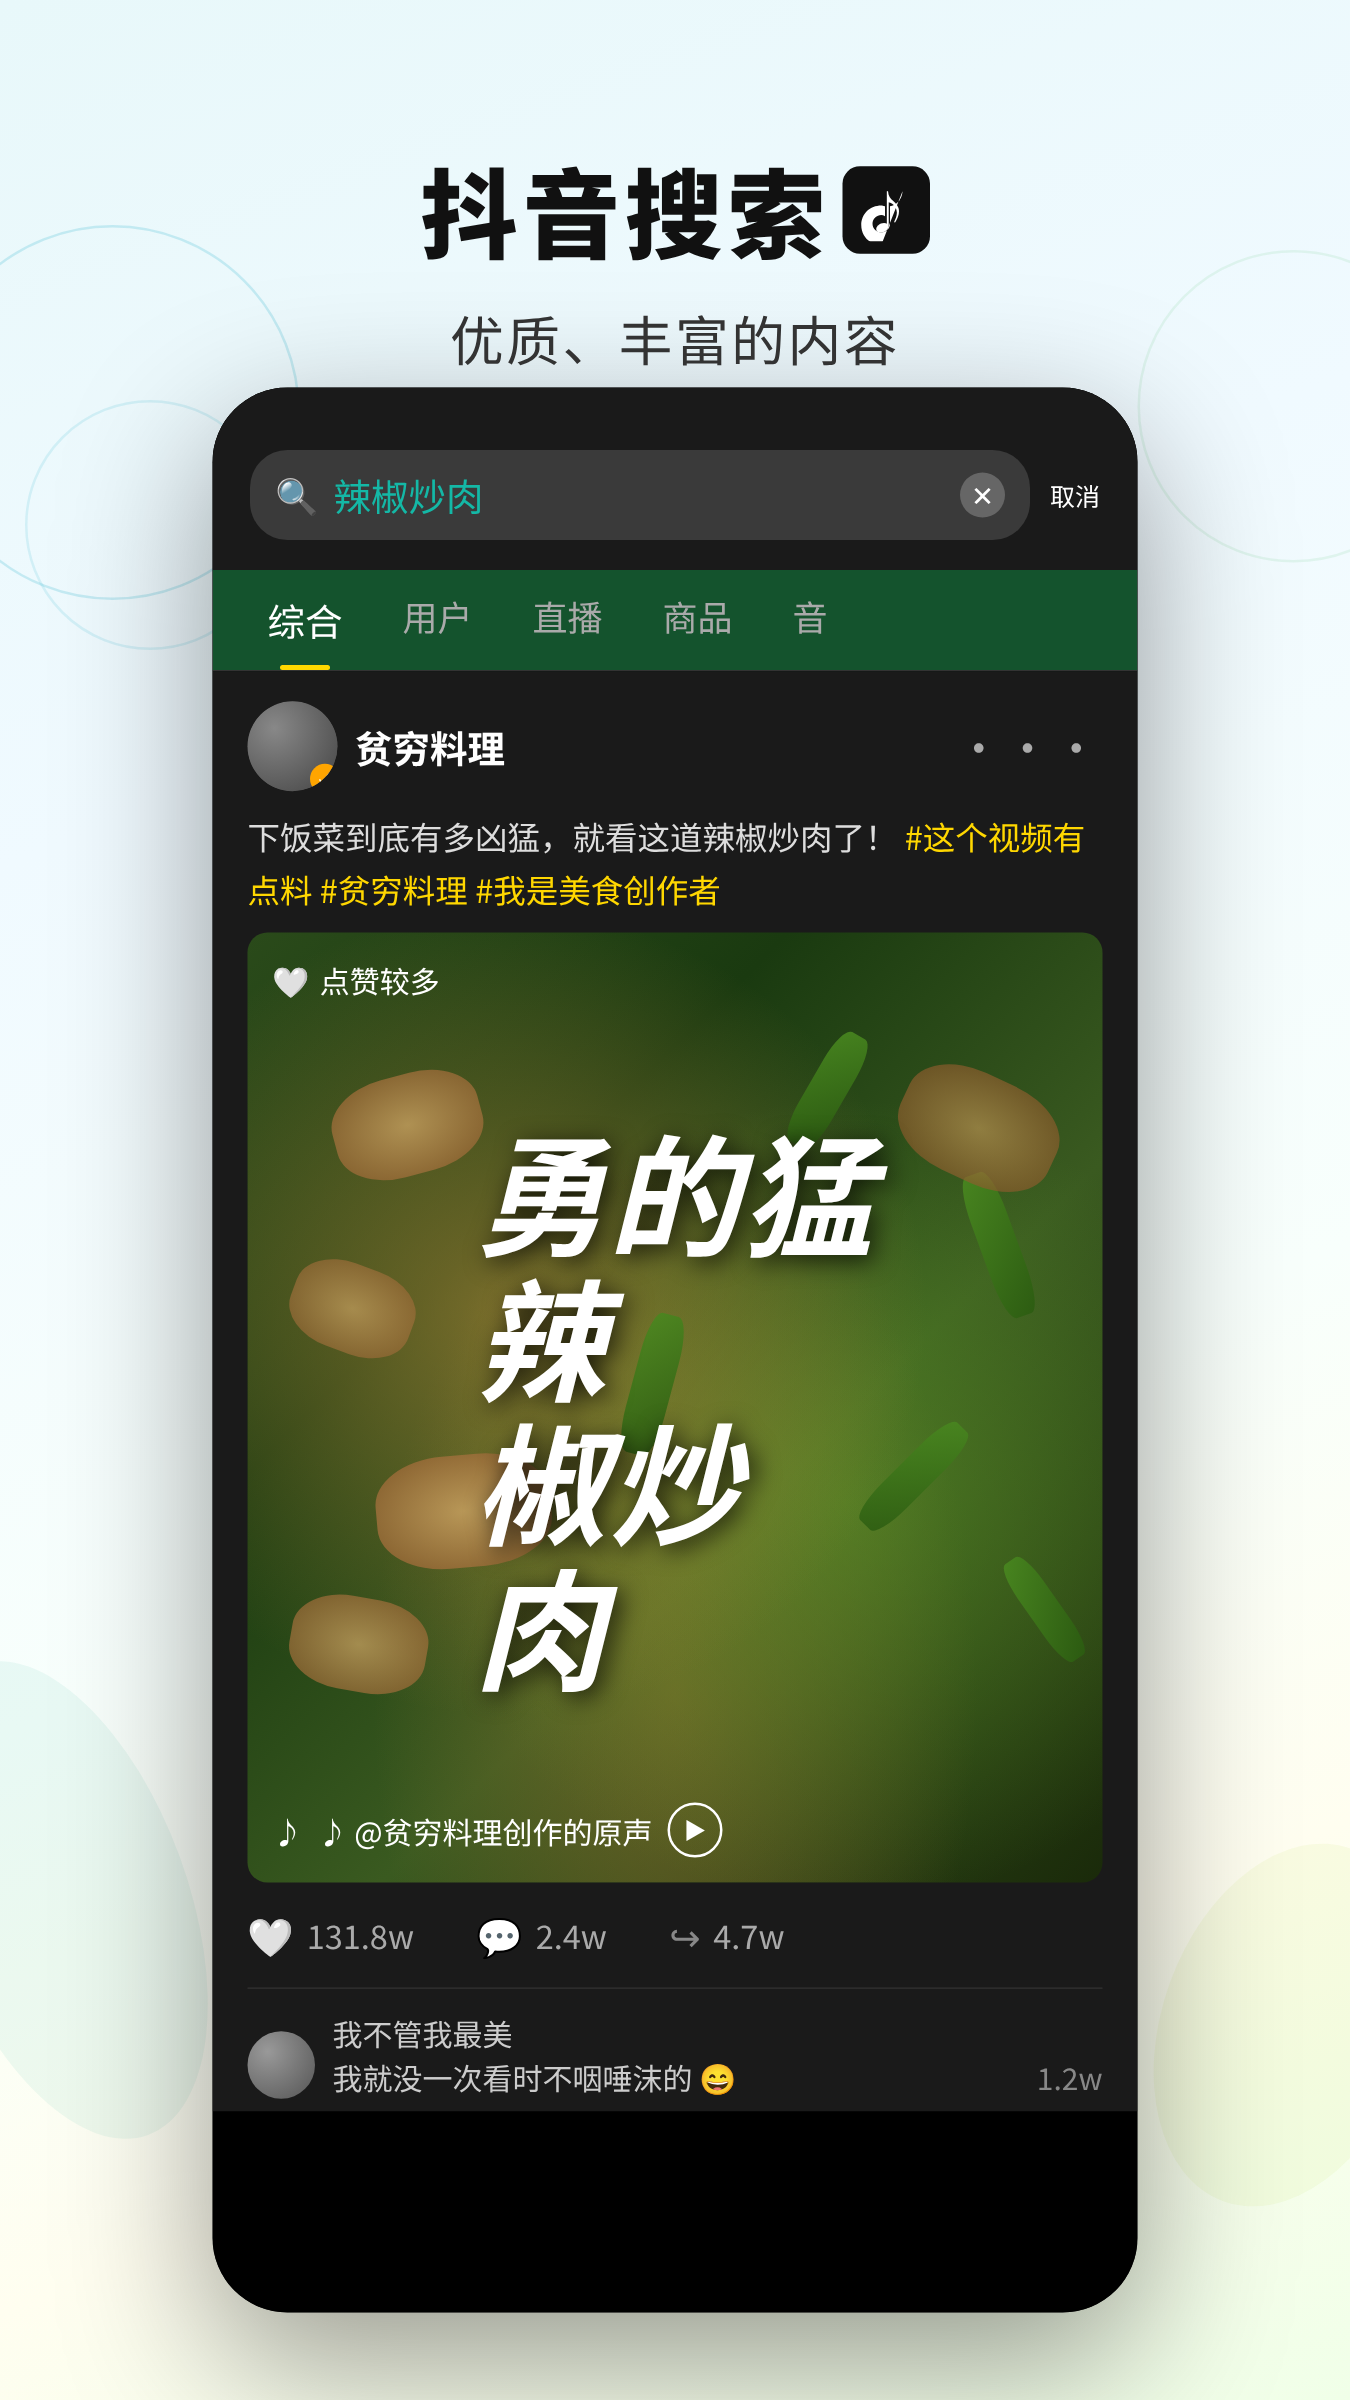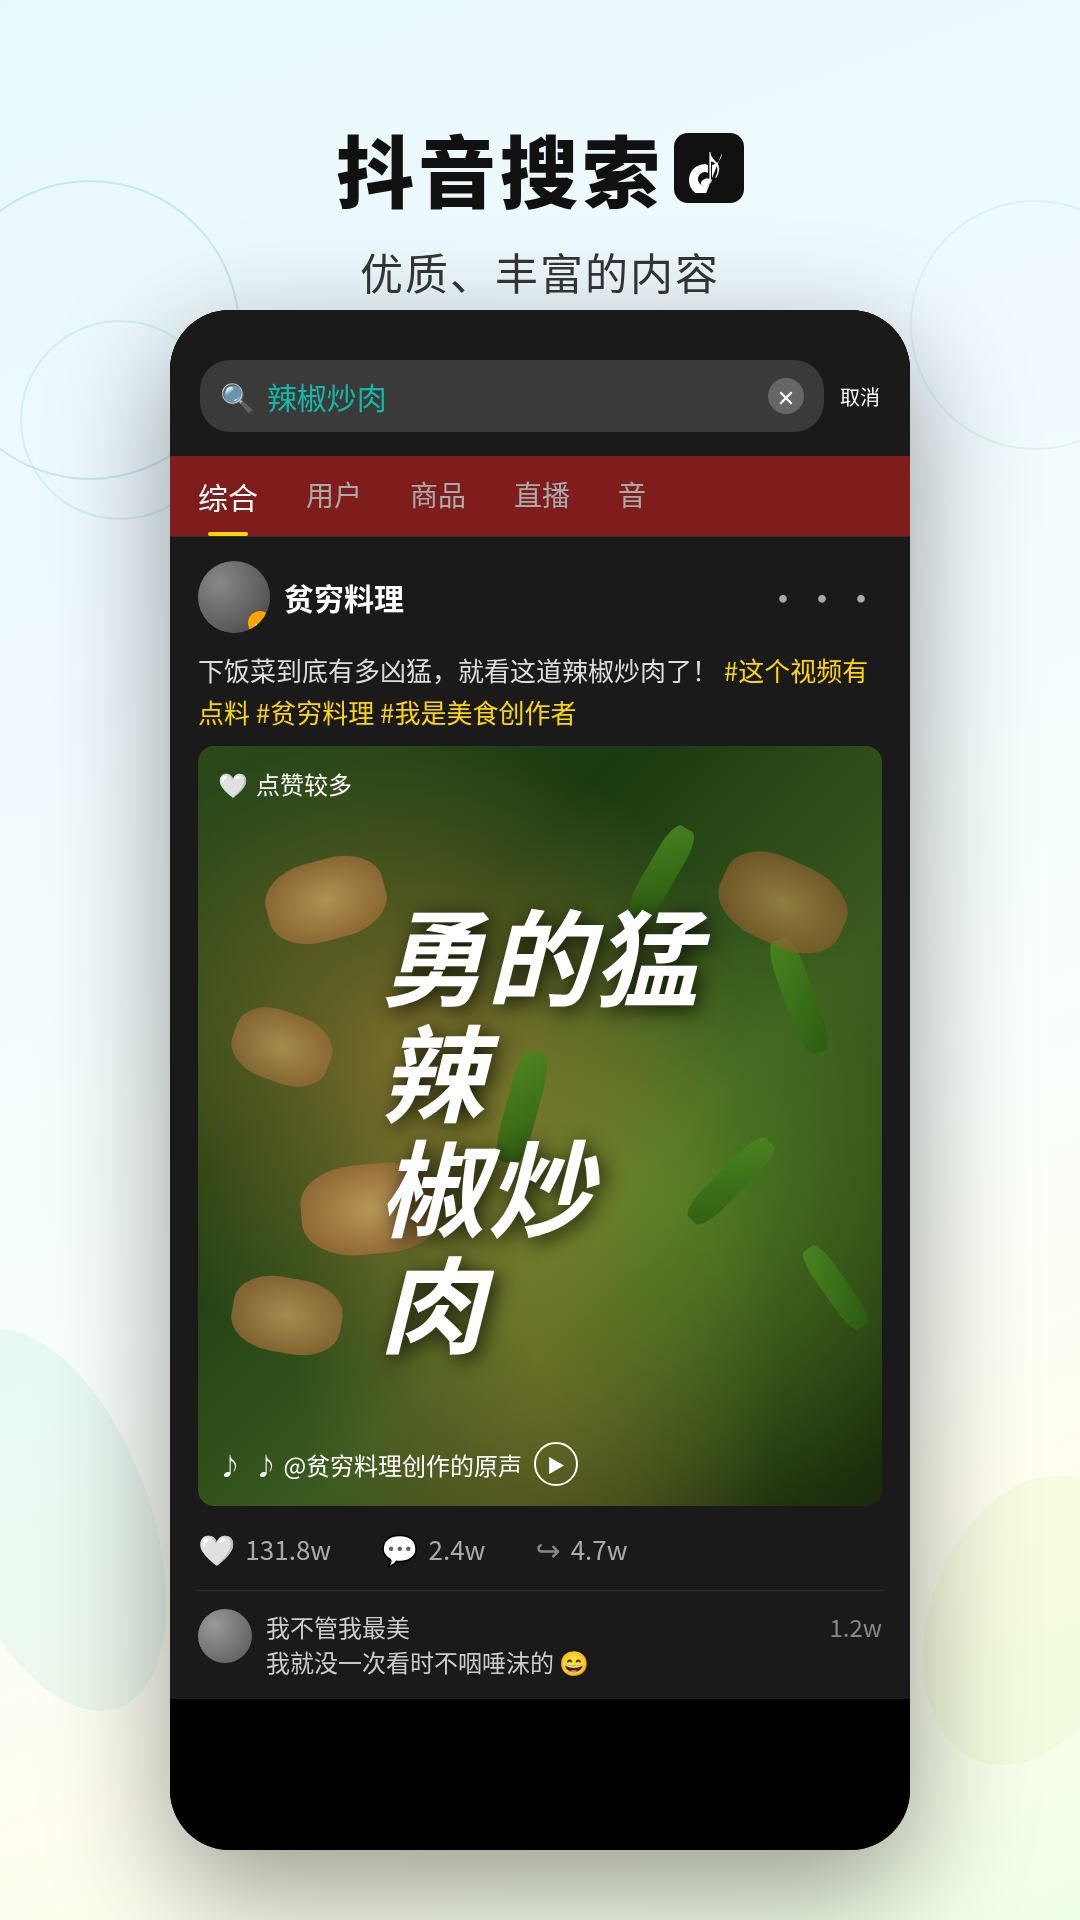--- a/index.html
+++ b/index.html
@@ -154,24 +154,24 @@
       font-size: 22px;
     }
     .cancel-btn {
       color: #fff;
       font-size: 20px;
       white-space: nowrap;
     }
 
     
     .tabs-row {
-      background: #7f1d1d;
+      background: #14532d;
       display: flex;
       border-bottom: 1px solid #333;
-      padding: 0 4px;
+      padding: 0 20px;
     }
     .tab-item {
       padding: 18px 24px;
       color: #aaa;
       font-size: 28px;
       position: relative;
     }
     .tab-item.active {
       color: #fff;
       font-size: 30px;
@@ -351,23 +351,23 @@
       font-size: 26px;
     }
     .stat-icon {
       font-size: 30px;
       color: #888;
     }
 
     
     .comment-preview {
       border-top: 1px solid #333;
-      padding: 18px 0 20px;
-      display: flex;
-      align-items: flex-start;
+      padding: 18px 0 10px;
+      display: flex;
+      align-items: flex-end;
       gap: 14px;
     }
     .comment-avatar {
       width: 54px; height: 54px;
       border-radius: 50%;
       background: radial-gradient(circle at 30% 30%, #999, #555);
     }
     .comment-text {
       color: #ccc;
       font-size: 24px;
@@ -410,24 +410,24 @@
       </div>
 
       <div class="tabs-row">
         <div class="tab-item active">
           <span>综合</span>
         </div>
         <div class="tab-item">
           <span>用户</span>
         </div>
         <div class="tab-item">
+          <span>直播</span>
+        </div>
+        <div class="tab-item">
           <span>商品</span>
-        </div>
-        <div class="tab-item">
-          <span>直播</span>
         </div>
         <div class="tab-item">
           <span>音</span>
         </div>
       </div>
 
       <div class="post-card">
 
         <div class="post-header">
           <div class="post-user">

